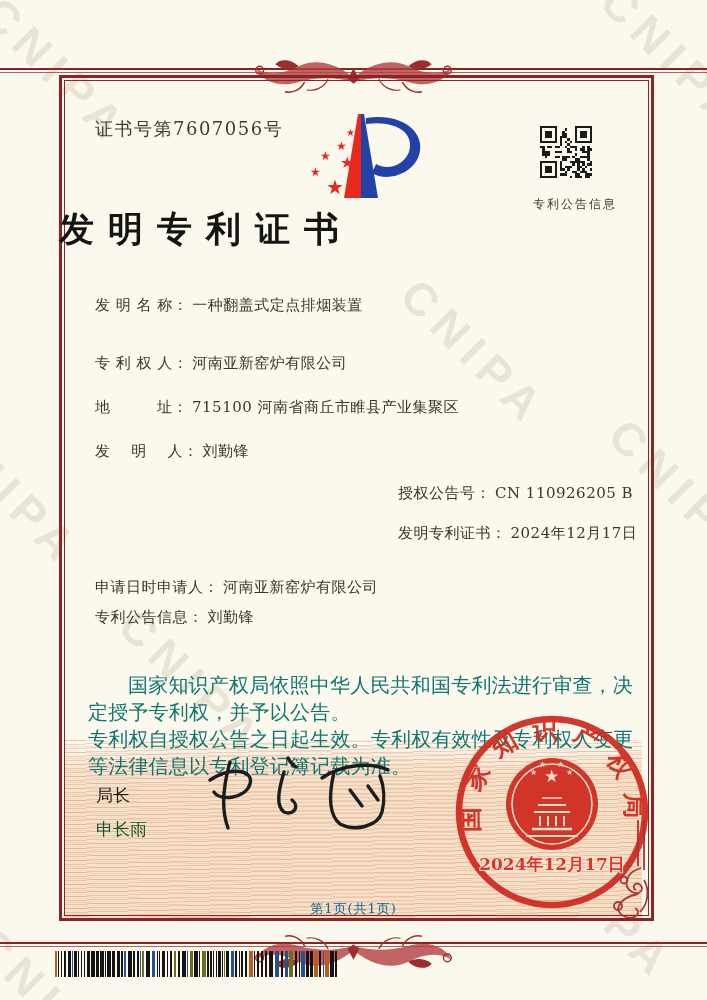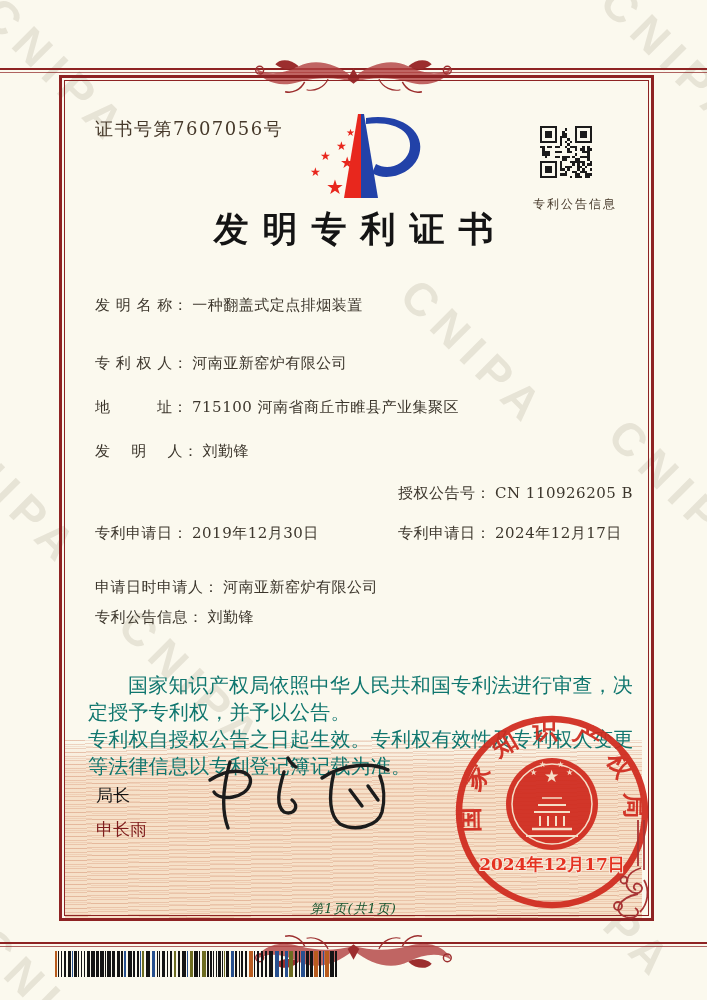--- a/index.html
+++ b/index.html
@@ -14,36 +14,36 @@
   .guilloche{position:absolute;left:65px;top:740px;width:577px;height:181px;
       background:
         repeating-linear-gradient(178.6deg, rgba(206,130,96,0.30) 0 1px, rgba(255,255,255,0) 1px 4px),
         repeating-linear-gradient(181.2deg, rgba(206,130,96,0.18) 0 1px, rgba(255,255,255,0) 1px 6px),
         linear-gradient(180deg, rgba(247,226,205,0) 0, rgba(246,223,200,0.85) 30px, #f6e0c8 55px);}
   .certno{position:absolute;left:95px;top:117px;font-size:18px;letter-spacing:1.5px;color:#46392a;}
   .logo{position:absolute;left:288px;top:112px;width:145px;height:92px;}
   .qr{position:absolute;left:540px;top:126px;width:52px;height:52px;}
   .qrcap{position:absolute;left:517px;top:196px;width:100px;text-align:right;font-size:12px;
          letter-spacing:2px;color:#46392a;}
-  .title{position:absolute;left:59px;top:206px;width:589px;box-sizing:border-box;padding-left:14px;
-         text-align:center;font-size:35px;font-weight:bold;letter-spacing:14px;color:#141414;}
+  .title{position:absolute;left:59px;top:206px;width:589px;box-sizing:border-box;
+         text-align:left;font-size:35px;font-weight:bold;letter-spacing:14px;color:#141414;}
   .fld{position:absolute;font-size:15px;color:#3c362c;letter-spacing:0.5px;white-space:nowrap;}
   .fld .val{margin-left:4px;}
   .decl{position:absolute;left:88px;top:672px;width:547px;font-size:20px;line-height:27px;
         color:#0f766e;letter-spacing:0.2px;}
   .decl .l1{text-indent:2em;}
   .sigrole{position:absolute;left:96px;top:784px;font-family:"Liberation Sans",sans-serif;
            font-size:17px;color:#151515;}
   .signame{position:absolute;left:96px;top:818px;font-family:"Liberation Sans",sans-serif;
-           font-size:17px;color:#7f1d1d;}
+           font-size:17px;color:#14532d;}
   .sig{position:absolute;left:192px;top:750px;}
   .seal{position:absolute;left:452px;top:712px;width:200px;height:200px;opacity:0.93;}
   .corner-flr{position:absolute;left:592px;top:820px;}
   .pagenum{position:absolute;left:59px;top:900px;width:589px;text-align:center;font-size:13px;
-           letter-spacing:1px;color:#14532d;font-style:italic;}
+           letter-spacing:1px;color:#0369a1;}
   .barcode{position:absolute;left:55px;top:951px;}
   .orn-top{position:absolute;left:246px;top:52px;}
   .orn-bottom{position:absolute;left:246px;top:924px;transform:scaleY(-1);}
 </style>
 </head>
 <body>
 
 <div class="page">
 
   <div class="wm" style="left:10px;top:-14px;">CNIPA</div>
@@ -320,25 +320,22 @@
   </div>
   <div class="fld" style="left:95px;top:398px;">
     <span class="lab">地　　　址：</span><span class="val">715100 河南省商丘市睢县产业集聚区</span>
   </div>
   <div class="fld" style="left:95px;top:442px;">
     <span class="lab">发　 明　 人：</span><span class="val">刘勤锋</span>
   </div>
   <div class="fld" style="left:398px;top:484px;">
     <span class="lab">授权公告号：</span><span class="val">CN 110926205 B</span>
   </div>
-  <div class="fld" style="left:95px;top:524px;">
-    <span class="lab">专利申请日：</span><span class="val">2019年12月30日</span>
-  </div>
   <div class="fld" style="left:398px;top:524px;">
-    <span class="lab">专利申请日：</span><span class="val">2024年12月17日</span>
+    <span class="lab">发明专利证书：</span><span class="val">2024年12月17日</span>
   </div>
   <div class="fld" style="left:95px;top:578px;">
     <span class="lab">申请日时申请人：</span><span class="val">河南亚新窑炉有限公司</span>
   </div>
   <div class="fld" style="left:95px;top:608px;">
     <span class="lab">专利公告信息：</span><span class="val">刘勤锋</span>
   </div>
 
   <div class="decl">
     <div class="l1">国家知识产权局依照中华人民共和国专利法进行审查，决定授予专利权，并予以公告。</div>

